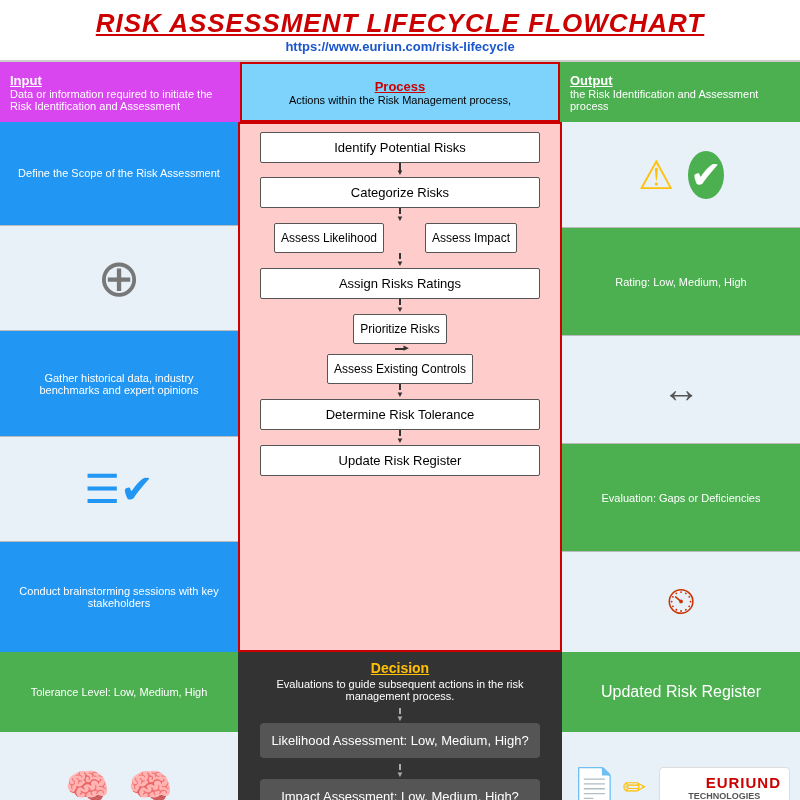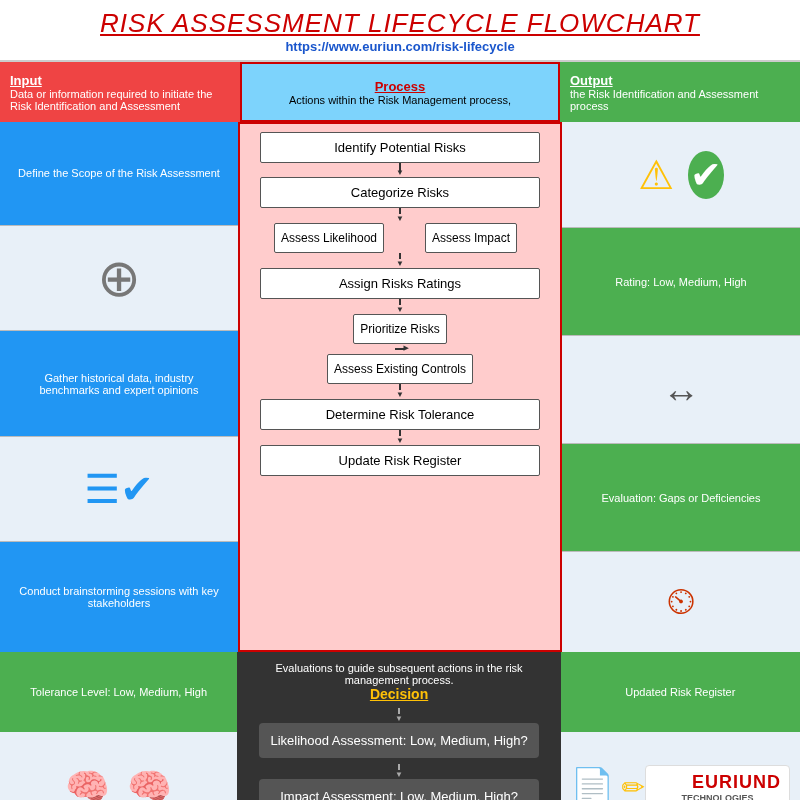--- a/index.html
+++ b/index.html
@@ -14,41 +14,41 @@
 
     
     .header {
       background: white;
       text-align: center;
       padding: 8px 0 2px;
       border-bottom: 2px solid #ccc;
     }
     .main-title {
       font-size: 26px;
-      font-weight: 400;
+      font-weight: 700;
       color: #cc0000;
       text-decoration: underline;
       letter-spacing: 1px;
       font-style: italic;
     }
     .subtitle-url {
       font-size: 13px;
       color: #1a56cc;
       font-weight: bold;
       padding-bottom: 4px;
     }
 
     
     .legend-row {
       display: flex;
       width: 100%;
       height: 60px;
     }
     .legend-input {
-      background: #ef4444;
+      background: #d946ef;
       color: white;
       flex: 1;
       padding: 6px 10px;
       font-size: 11px;
       display: flex;
       flex-direction: column;
       justify-content: center;
     }
     .legend-input .legend-title {
       font-weight: bold;
@@ -270,48 +270,48 @@
       </div>
 
       <div style="height:110px;display:flex;align-items:center;justify-content:center;gap:18px;background:#e8f0f8;">
         <span style="font-size:36px;color:#FFC107;">🧠</span>
         <span style="font-size:36px;color:#FF8C00;">🧠</span>
       </div>
     </div>
 
     <div style="width:324px;background:#333;display:flex;flex-direction:column;align-items:center;padding:8px 12px 10px;">
       <div style="text-align:center;margin-bottom:6px;">
+        <div style="font-weight:bold;text-decoration:underline;font-size:14px;color:#FFC107;">Decision</div>
         <div style="font-size:11px;color:white;margin-top:2px;">Evaluations to guide subsequent actions in the risk management process.</div>
-        <div style="font-weight:bold;text-decoration:underline;font-size:14px;color:#FFC107;">Decision</div>
       </div>
       <div style="height:6px;width:2px;background:#aaa;"></div>
       <div style="font-size:8px;color:#aaa;text-align:center;">▼</div>
       <div style="background:#555;color:#ffffff;border-radius:4px;text-align:center;padding:10px;font-size:13px;width:280px;margin-bottom:6px;">
         <span>Likelihood Assessment: Low, Medium, High?</span>
       </div>
       <div style="height:6px;width:2px;background:#aaa;"></div>
       <div style="font-size:8px;color:#aaa;text-align:center;">▼</div>
       <div style="background:#555;color:white;border-radius:4px;text-align:center;padding:10px;font-size:13px;width:280px;">
         <span>Impact Assessment: Low, Medium, High?</span>
       </div>
     </div>
 
     <div style="flex:1;display:flex;flex-direction:column;">
 
-      <div style="flex:1;background:#4CAF50;color:white;font-size:11px;padding:8px 10px;display:flex;align-items:center;justify-content:center;text-align:center;">
+      <div style="flex:1;background:#4CAF50;color:white;font-size:16px;padding:8px 10px;display:flex;align-items:center;justify-content:center;text-align:center;">
         <span>Updated Risk Register</span>
       </div>
 
       <div style="height:110px;display:flex;align-items:center;justify-content:space-between;padding:0 10px;background:#e8f0f8;">
         <div style="display:flex;align-items:center;gap:6px;">
           <span style="font-size:36px;color:#2196F3;">📄</span>
           <span style="font-size:28px;color:#FFC107;">✏</span>
         </div>
         <div style="background:white;padding:6px 8px;border:1px solid #ddd;text-align:center;border-radius:4px;">
-          <div style="font-size:18px;font-weight:900;color:#cc0000;letter-spacing:1px;padding-left:38px;">
+          <div style="font-size:15px;font-weight:900;color:#cc0000;letter-spacing:1px;padding-left:38px;">
             <span>EURIUND</span>
           </div>
           <div style="font-size:9px;color:#555;font-weight:bold;">
             <span>TECHNOLOGIES</span>
           </div>
         </div>
       </div>
     </div>
   </div>
 

